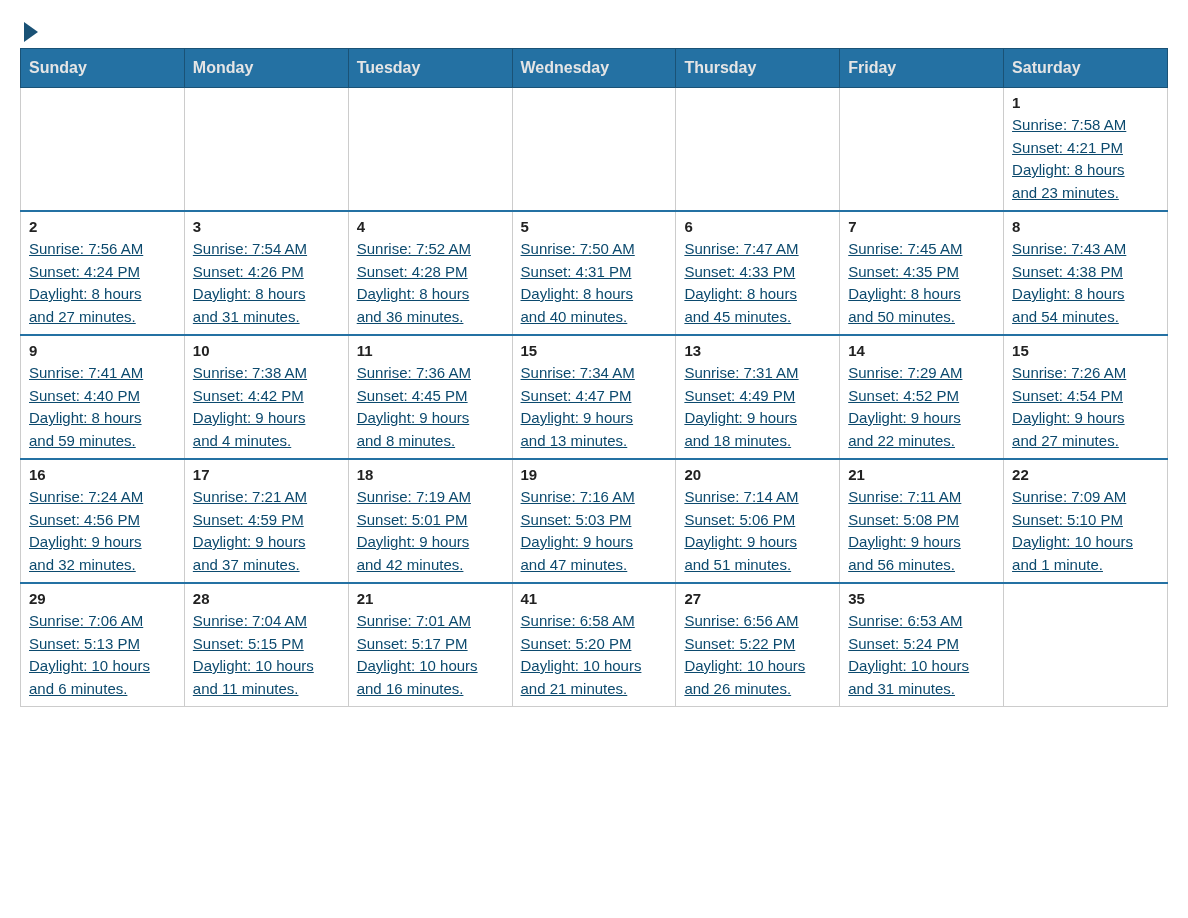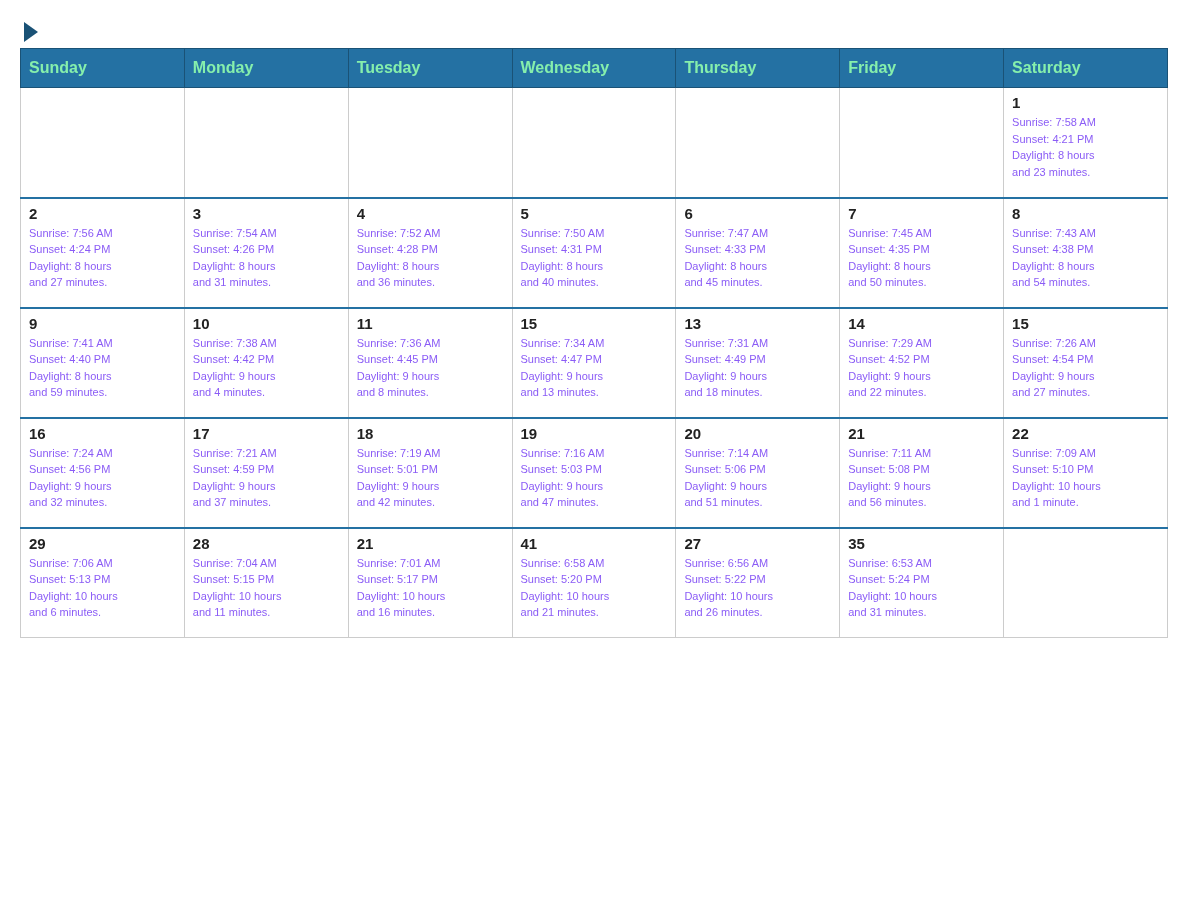--- a/index.html
+++ b/index.html
@@ -59,21 +59,21 @@
       color: #444;
       margin-top: 4px;
     }
     .calendar {
       width: 100%;
       border-collapse: collapse;
       margin-top: 10px;
     }
     .calendar thead tr th {
       background-color: #2471a3;
-      color: #86efac;
+      color: #e5e5e5;
       font-size: 16px;
       font-weight: bold;
       padding: 10px 8px;
       text-align: left;
       border: 1px solid #1a5276;
     }
     .calendar tbody tr td {
       vertical-align: top;
       padding: 6px 8px;
       border: 1px solid #ccc;
@@ -85,23 +85,24 @@
     .calendar tbody tr td.empty {
       background: #fff;
     }
     .day-num {
       font-size: 15px;
       font-weight: bold;
       color: #222;
       margin-bottom: 3px;
     }
     .day-info {
-      font-size: 11px;
-      color: #8b5cf6;
+      font-size: 15px;
+      color: #0c4a6e;
       line-height: 1.5;
+      text-decoration: underline;
     }
     .row-divider td {
       border-top: 2px solid #2471a3 !important;
     }
   </style>
 </head>
 <body>
 
 <div class="header">
   <div class="logo">

